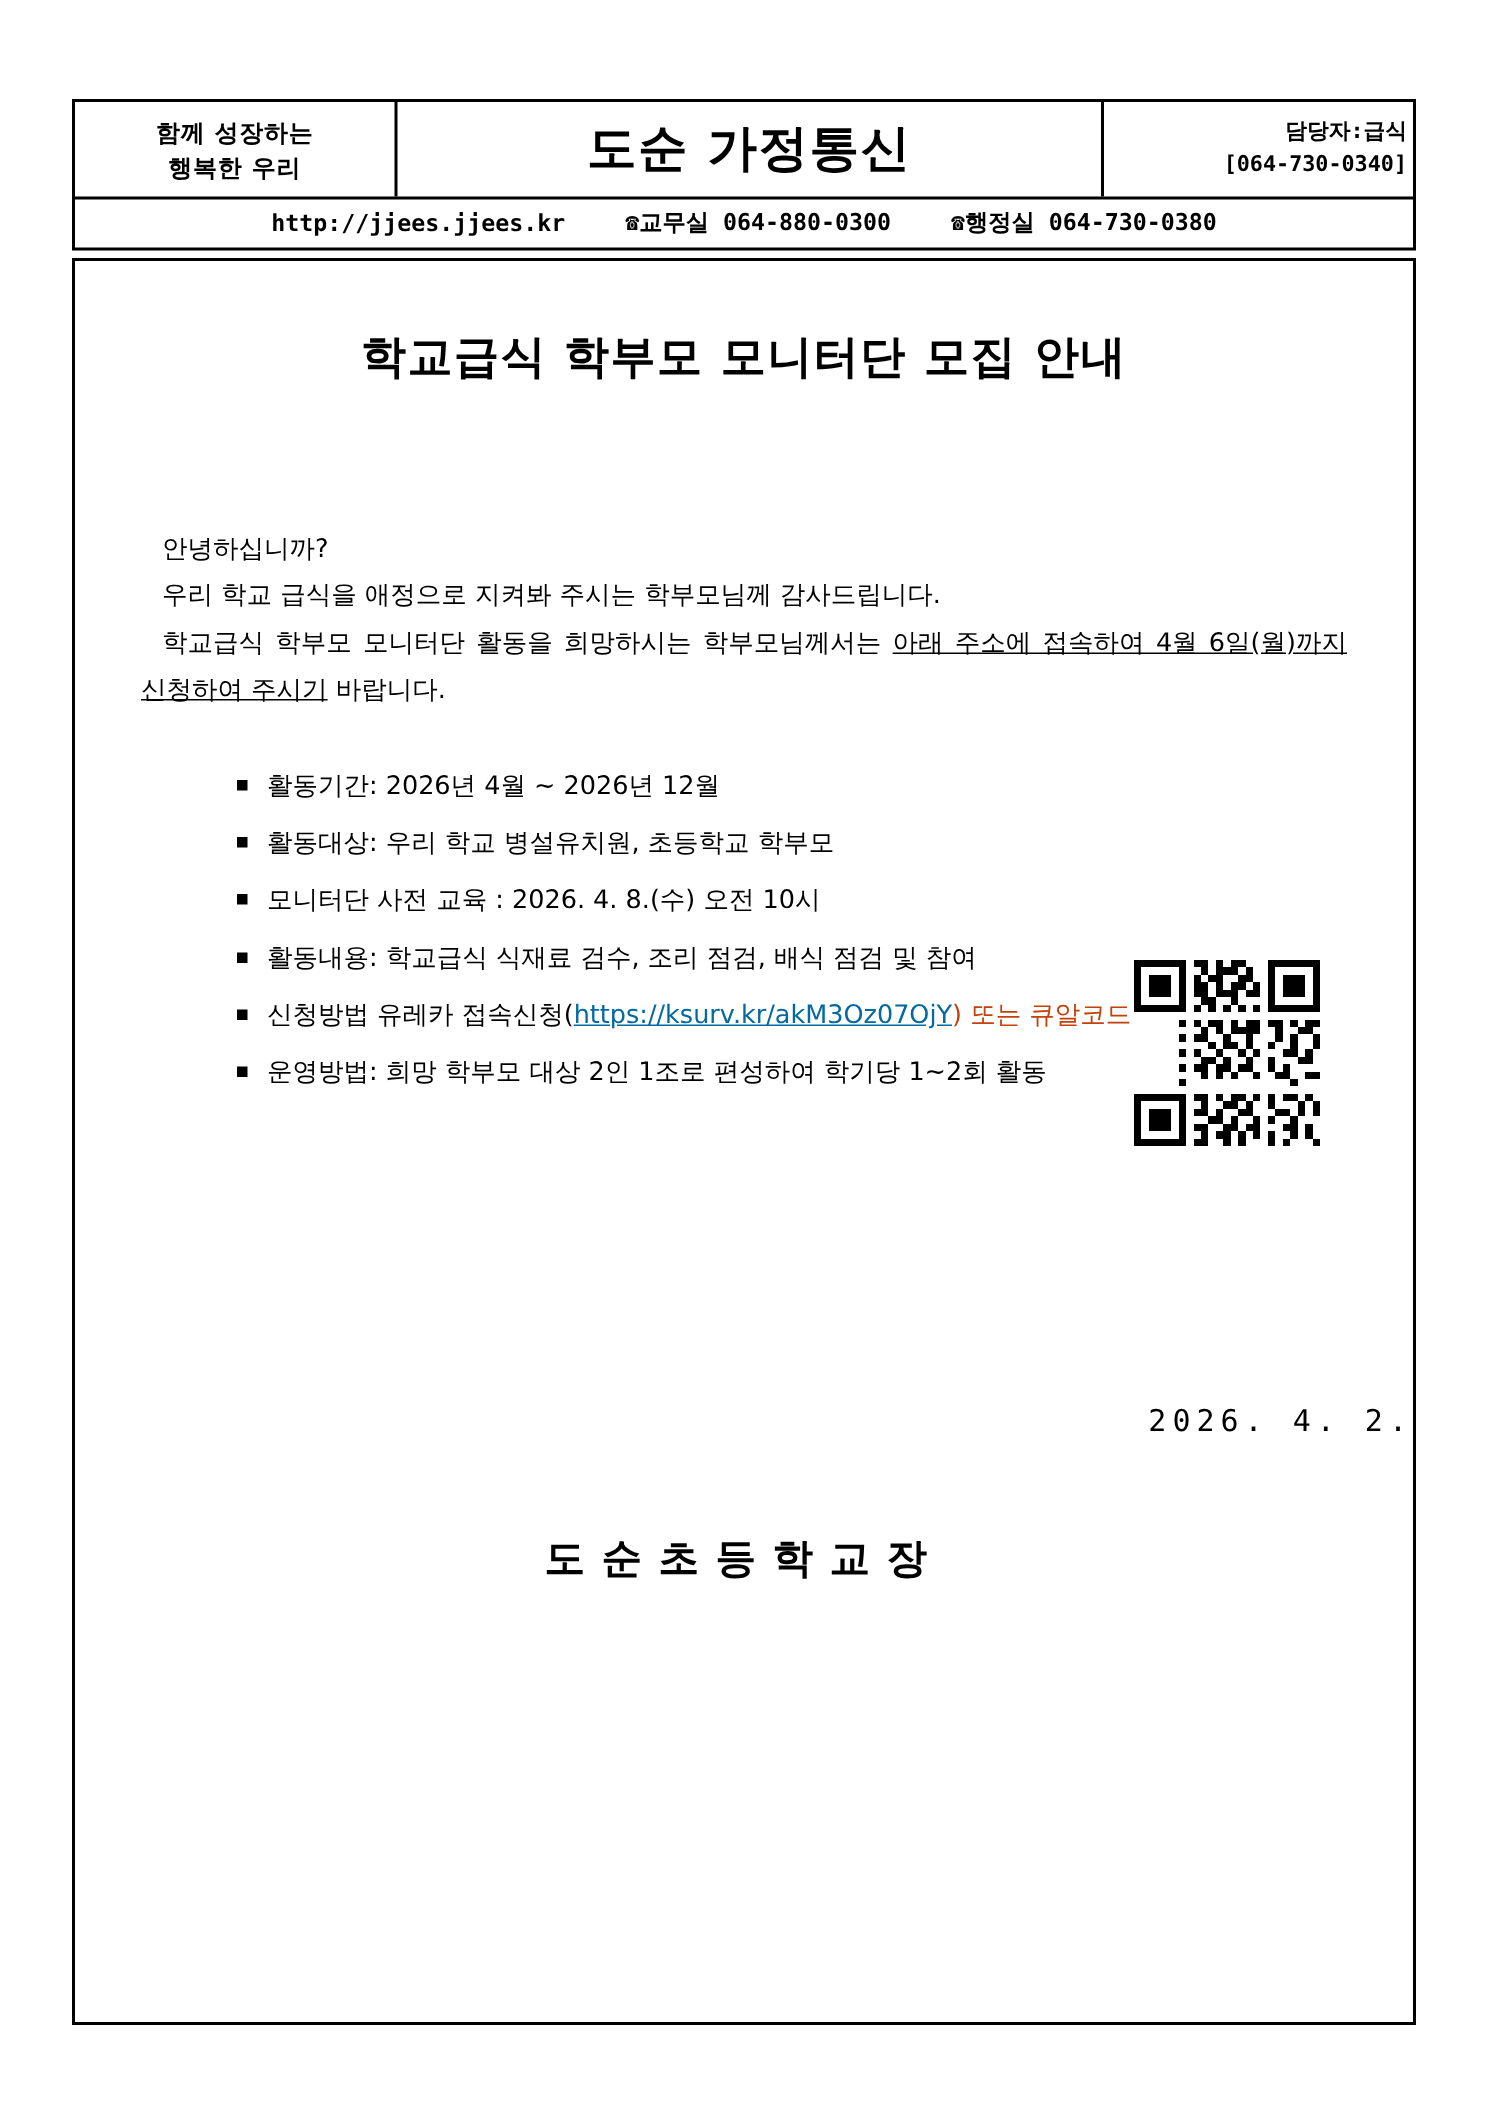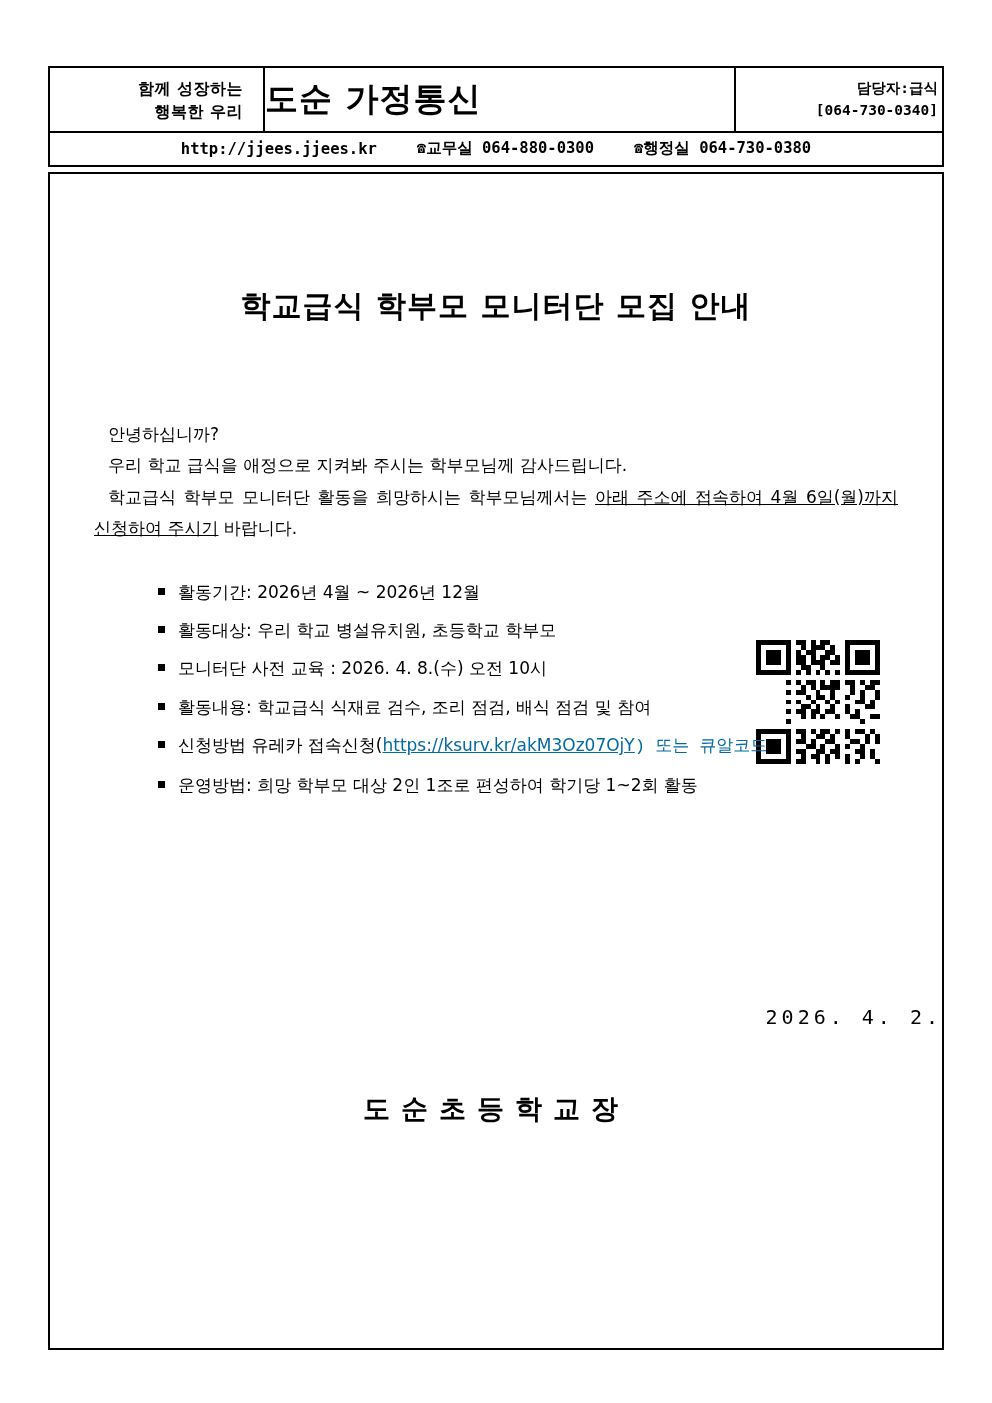--- a/index.html
+++ b/index.html
@@ -33,29 +33,30 @@
   }
   .lh-top {
     display: flex;
     align-items: stretch;
     border-bottom: 2px solid #000;
   }
   .lh-motto {
     width: 215px;
     box-sizing: border-box;
     border-right: 2px solid #000;
-    text-align: right;
-    padding: 9px 20px 8px 4px;
+    text-align: center;
+    padding: 9px 4px 8px 4px;
     font-weight: bold;
     font-size: 16px;
     line-height: 1.45;
     letter-spacing: 0.5px;
   }
   .lh-title {
     flex: 1;
+    text-align: center;
     font-size: 33px;
     font-weight: bold;
     letter-spacing: 1px;
     padding: 9px 0 6px 0;
     box-sizing: border-box;
     border-right: 2px solid #000;
   }
   .lh-contact {
     width: 206px;
     box-sizing: border-box;
@@ -87,21 +88,21 @@
     height: 1178px;
     border: 2px solid #000;
     box-sizing: border-box;
   }
 
   .doc-title {
     text-align: center;
     font-size: 30px;
     font-weight: bold;
     letter-spacing: 1px;
-    margin-top: 112px;
+    margin-top: 44px;
   }
 
   .para {
     margin: 0 44px;
     font-size: 17px;
     line-height: 1.85;
     text-align: justify;
   }
   .para.first { margin-top: 92px; }
   .indent { text-indent: 14px; }
@@ -128,21 +129,21 @@
     left: 0;
     top: 9px;
     width: 7px;
     height: 7px;
     background: #000;
   }
   .linktext {
     color: #0369a1;
     text-decoration: underline;
   }
-  .bluetext { color: #0369a1; font-family: Liberation Mono, monospace; }
+  .bluetext { color: #c2410c; }
 
   
   .qr {
     position: absolute;
     right: 62px;
     top: 466px;
     width: 124px;
     height: 124px;
   }
   .qr canvas, .qr svg { display: block; }

